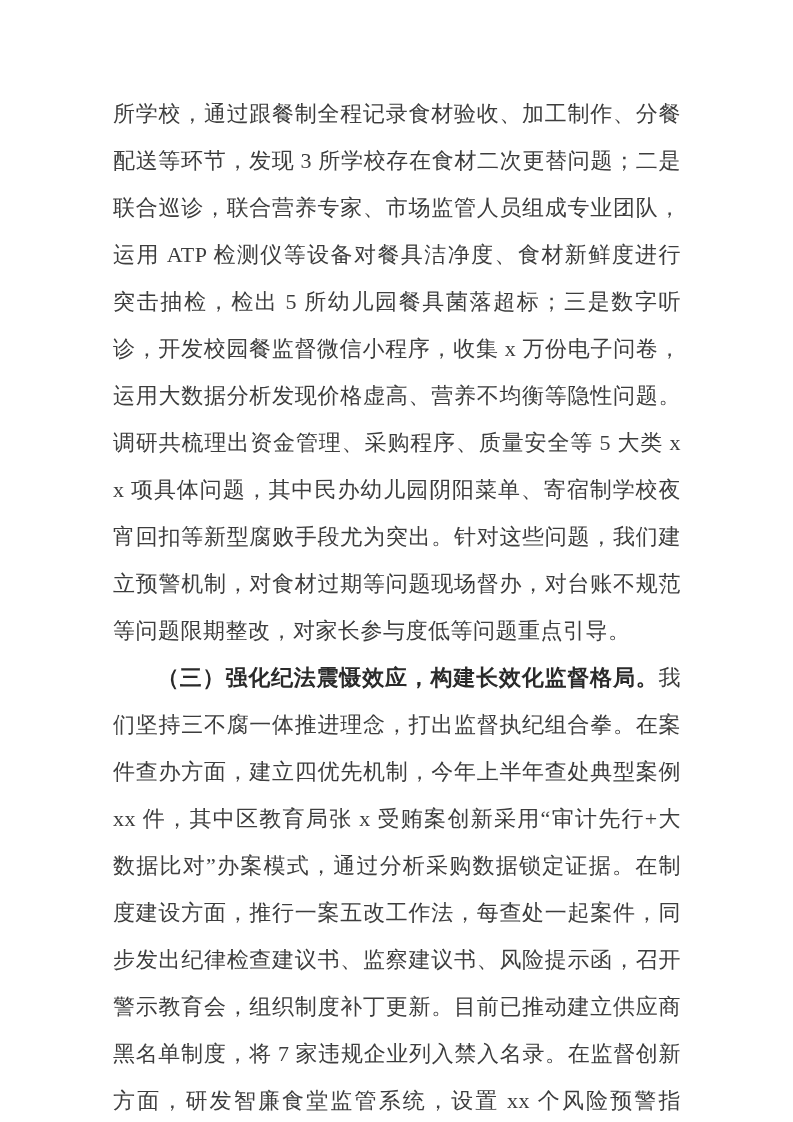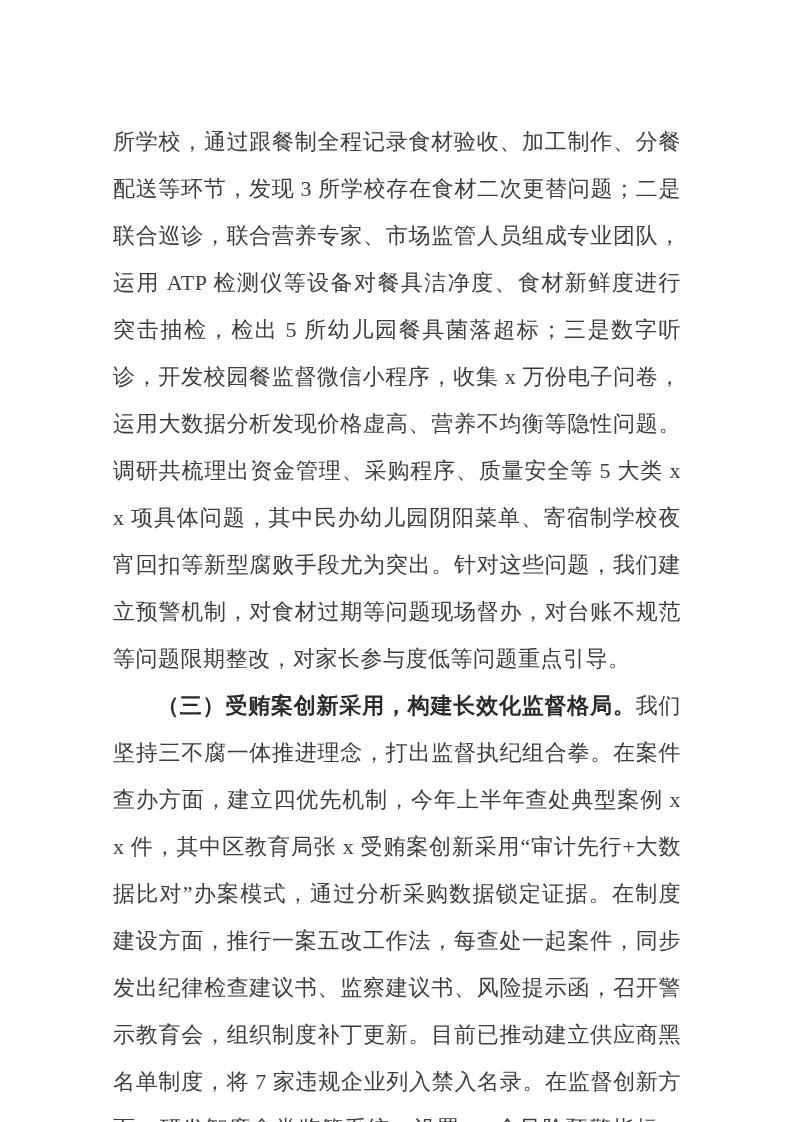--- a/index.html
+++ b/index.html
@@ -7,21 +7,21 @@
     padding: 0;
     background: #ffffff;
   }
   .page {
     position: relative;
     width: 793px;
     height: 1122px;
     margin: 0 auto;
     background: #ffffff;
     box-sizing: border-box;
-    padding: 118px 112px 0 113px;
+    padding: 90px 112px 0 113px;
     overflow: hidden;
   }
   .doc-paragraph {
     margin: 0;
     font-family: "Liberation Serif", "DejaVu Serif", serif;
     font-size: 22px;
     line-height: 47px;
     color: #3d3d3d;
     text-align: justify;
     text-justify: inter-character;
@@ -35,14 +35,14 @@
     font-weight: bold;
     color: #2a2a2a;
   }
 </style>
 </head>
 <body>
 
 <div class="page">
   <p class="doc-paragraph"><span>所学校，通过跟餐制全程记录食材验收、加工制作、分餐配送等环节，发现 3 所学校存在食材二次更替问题；二是联合巡诊，联合营养专家、市场监管人员组成专业团队，运用 ATP 检测仪等设备对餐具洁净度、食材新鲜度进行突击抽检，检出 5 所幼儿园餐具菌落超标；三是数字听诊，开发校园餐监督微信小程序，收集 x 万份电子问卷，运用大数据分析发现价格虚高、营养不均衡等隐性问题。调研共梳理出资金管理、采购程序、质量安全等 5 大类 xx 项具体问题，其中民办幼儿园阴阳菜单、寄宿制学校夜宵回扣等新型腐败手段尤为突出。针对这些问题，我们建立预警机制，对食材过期等问题现场督办，对台账不规范等问题限期整改，对家长参与度低等问题重点引导。</span></p>
 
-  <p class="doc-paragraph indented"><strong>（三）受贿案创新采用，构建长效化监督格局。</strong><span>我们坚持三不腐一体推进理念，打出监督执纪组合拳。在案件查办方面，建立四优先机制，今年上半年查处典型案例 xx 件，其中区教育局张 x 受贿案创新采用“审计先行+大数据比对”办案模式，通过分析采购数据锁定证据。在制度建设方面，推行一案五改工作法，每查处一起案件，同步发出纪律检查建议书、监察建议书、风险提示函，召开警示教育会，组织制度补丁更新。目前已推动建立供应商黑名单制度，将 7 家违规企业列入禁入名录。在监督创新方面，研发智廉食堂监管系统，设置 xx 个风险预警指标，当出现单日食材损耗率</span></p>
+  <p class="doc-paragraph indented"><strong>（三）强化纪法震慑效应，构建长效化监督格局。</strong><span>我们坚持三不腐一体推进理念，打出监督执纪组合拳。在案件查办方面，建立四优先机制，今年上半年查处典型案例 xx 件，其中区教育局张 x 受贿案创新采用“审计先行+大数据比对”办案模式，通过分析采购数据锁定证据。在制度建设方面，推行一案五改工作法，每查处一起案件，同步发出纪律检查建议书、监察建议书、风险提示函，召开警示教育会，组织制度补丁更新。目前已推动建立供应商黑名单制度，将 7 家违规企业列入禁入名录。在监督创新方面，研发智廉食堂监管系统，设置 xx 个风险预警指标，当出现单日食材损耗率</span></p>
 </div>
 
 </body></html>

